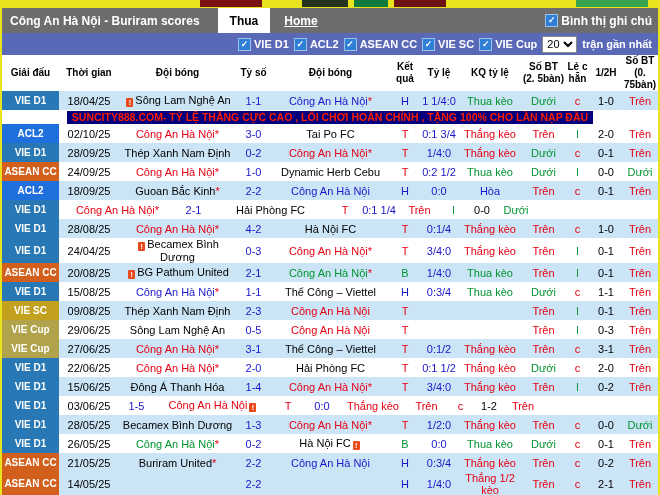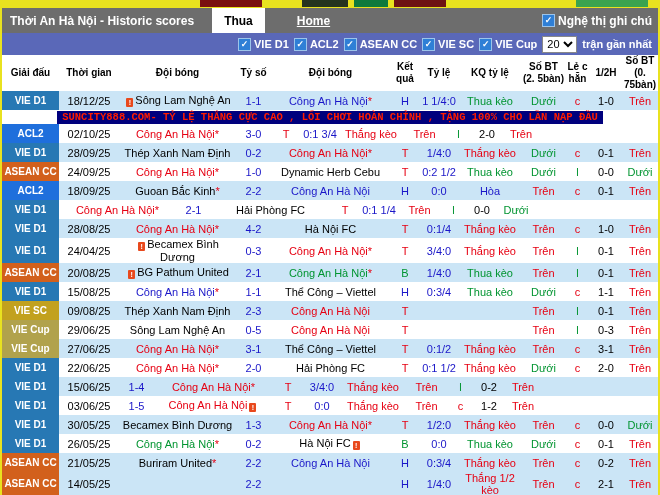--- a/index.html
+++ b/index.html
@@ -13,21 +13,21 @@
   .adstrip .f2{position:absolute;left:300px;top:0;width:46px;height:7px;background:#24331f;}
   .adstrip .f3{position:absolute;left:352px;top:0;width:34px;height:7px;background:#0f7a3c;}
   .adstrip .f4{position:absolute;left:392px;top:0;width:52px;height:7px;background:#6e1212;}
   .adstrip .f5{position:absolute;left:574px;top:0;width:72px;height:7px;background:#3aa34f;}
   
   .titlebar{height:25px;background:#6d6d6d;display:flex;align-items:center;color:#fff;
             font-size:12px;font-weight:bold;flex:0 0 auto;}
   .titlebar .ttl{margin-left:8px;}
   .tab-total{background:#fff;color:#000;height:25px;display:flex;align-items:center;
              padding:0 12px;margin-left:18px;cursor:pointer;}
-  .tab-home{margin-left:32px;text-decoration:underline;cursor:pointer;}
+  .tab-home{margin-left:14px;text-decoration:underline;cursor:pointer;}
   .tb-right{margin-left:auto;display:flex;align-items:center;margin-right:6px;gap:3px;}
   .cbx{width:11px;height:11px;background:#2f7fd6;border:1px solid #9cc4ea;color:#fff;
        font-size:9px;line-height:11px;text-align:center;display:inline-block;cursor:pointer;}
   
   .filterbar{height:22px;background:#5a68b8;display:flex;align-items:center;justify-content:flex-end;
              color:#fff;font-size:11px;font-weight:bold;gap:5px;padding-right:6px;flex:0 0 auto;}
   .filteritem{display:flex;align-items:center;gap:3px;}
   .cntsel{font-size:11px;height:17px;border:1px solid #888;background:#fff;color:#000;}
   
   .thead{display:flex;background:#fff;color:#000;font-size:10px;font-weight:bold;
@@ -40,46 +40,46 @@
   
   #rows{display:flex;flex-direction:column;flex:1 1 auto;}
   .mrow{display:flex;align-items:stretch;min-height:19px;font-size:11px;flex:1 1 auto;}
   .mrow .cell{align-self:stretch;}
   .badge{color:#fff;font-weight:bold;font-size:10px;}
   .score,.odds{color:#1a16c8;}
   .star{color:#e60012;}
   .rcard{display:inline-block;width:7px;height:9px;background:#e8491d;border-radius:1px;
          color:#fff;font-size:7px;line-height:9px;text-align:center;vertical-align:-1px;
          font-weight:bold;margin:0 2px;}
-  .bannerrow{min-height:14px;display:flex;align-items:center;justify-content:center;background:#fff;flex:0 0 auto;font-family:Liberation Mono, monospace;}
+  .bannerrow{min-height:14px;display:flex;align-items:center;justify-content:center;background:#fff;flex:0 0 auto;}
   .bannerbox{background:#00007d;color:#ff1c00;font-weight:bold;font-size:10.5px;
              padding:0 5px;line-height:13px;cursor:pointer;white-space:nowrap;}
   .noterow{min-height:13px;display:flex;align-items:center;justify-content:center;background:#fff;
            font-size:10px;color:#000;flex:0 0 auto;}
 </style>
 </head>
 <body>
 
 <div class="frame">
 
   <div class="adstrip">
     <div class="f1"></div>
     <div class="f2"></div>
     <div class="f3"></div>
     <div class="f4"></div>
     <div class="f5"></div>
   </div>
 
   <div class="titlebar">
-    <span class="ttl">Thời An Hà Nội - Historic scores</span>
+    <span class="ttl">Công An Hà Nội - Buriram scores</span>
     <span class="tab-total">Thua</span>
     <span class="tab-home">Home</span>
     <span class="tb-right">
       <span class="cbx">✓</span>
-      <span>Nghệ thị ghi chú</span>
+      <span>Bình thị ghi chú</span>
     </span>
   </div>
 
   <div class="filterbar">
     <span id="filters" style="display: inline-flex; gap: 5px;">
         <span class="filteritem">
           <span class="cbx">✓</span>
           <span>VIE D1</span>
         </span>
         <span class="filteritem">
@@ -114,21 +114,21 @@
       <div class="cell c7">KQ tỷ lệ</div>
       <div class="cell c8">Số BT (2. 5bàn)</div>
       <div class="cell c9">Lẻ c hẵn</div>
       <div class="cell c10">1/2H</div>
       <div class="cell c11">Số BT (0. 75bàn)</div>
     </div>
 
   <div id="rows">
       <div class="mrow" style="background: rgb(203, 229, 246);">
         <div class="cell c0 badge" style="background: rgb(39, 120, 180);">VIE D1</div>
-        <div class="cell c1">18/12/25</div>
+        <div class="cell c1">18/04/25</div>
         <div class="cell c2" style="color: rgb(0, 0, 0);">
           <span><span class="rcard">!</span><span>Sông Lam Nghệ An</span></span>
         </div>
         <div class="cell c3 score">1-1</div>
         <div class="cell c4" style="color: rgb(26, 22, 200);">
           <span><span>Công An Hà Nội</span><span class="star">*</span></span>
         </div>
         <div class="cell c5" style="color: rgb(26, 22, 200);">H</div>
         <div class="cell c6 odds">1 1/4:0</div>
         <div class="cell c7" style="color: rgb(0, 148, 48);">Thua kèo</div>
@@ -140,20 +140,23 @@
       <div class="bannerrow">
         <span class="bannerbox">SUNCITY888.COM- TỶ LỆ THẮNG CỰC CAO , LỐI CHƠI HOÀN CHỈNH , TẶNG 100% CHO LẦN NẠP ĐẦU</span>
       </div>
       <div class="mrow" style="background: rgb(255, 255, 255);">
         <div class="cell c0 badge" style="background: rgb(31, 111, 220);">ACL2</div>
         <div class="cell c1">02/10/25</div>
         <div class="cell c2" style="color: rgb(230, 0, 18);">
           <span><span>Công An Hà Nội</span><span class="star">*</span></span>
         </div>
         <div class="cell c3 score">3-0</div>
+        <div class="cell c4" style="color: rgb(0, 0, 0);">
+          <span><span>Tai Po FC</span></span>
+        </div>
         <div class="cell c5" style="color: rgb(230, 0, 18);">T</div>
         <div class="cell c6 odds">0:1 3/4</div>
         <div class="cell c7" style="color: rgb(230, 0, 18);">Thắng kèo</div>
         <div class="cell c8" style="color: rgb(230, 0, 18);">Trên</div>
         <div class="cell c9" style="color: rgb(0, 148, 48);">l</div>
         <div class="cell c10">2-0</div>
         <div class="cell c11" style="color: rgb(230, 0, 18);">Trên</div>
       </div>
       <div class="mrow" style="background: rgb(203, 229, 246);">
         <div class="cell c0 badge" style="background: rgb(39, 120, 180);">VIE D1</div>
@@ -365,20 +368,23 @@
         <div class="cell c6 odds">0:1 1/2</div>
         <div class="cell c7" style="color: rgb(230, 0, 18);">Thắng kèo</div>
         <div class="cell c8" style="color: rgb(0, 148, 48);">Dưới</div>
         <div class="cell c9" style="color: rgb(230, 0, 18);">c</div>
         <div class="cell c10">2-0</div>
         <div class="cell c11" style="color: rgb(230, 0, 18);">Trên</div>
       </div>
       <div class="mrow" style="background: rgb(203, 229, 246);">
         <div class="cell c0 badge" style="background: rgb(39, 120, 180);">VIE D1</div>
         <div class="cell c1">15/06/25</div>
+        <div class="cell c2" style="color: rgb(0, 0, 0);">
+          <span><span>Đông Á Thanh Hóa</span></span>
+        </div>
         <div class="cell c3 score">1-4</div>
         <div class="cell c4" style="color: rgb(230, 0, 18);">
           <span><span>Công An Hà Nội</span><span class="star">*</span></span>
         </div>
         <div class="cell c5" style="color: rgb(230, 0, 18);">T</div>
         <div class="cell c6 odds">3/4:0</div>
         <div class="cell c7" style="color: rgb(230, 0, 18);">Thắng kèo</div>
         <div class="cell c8" style="color: rgb(230, 0, 18);">Trên</div>
         <div class="cell c9" style="color: rgb(0, 148, 48);">l</div>
         <div class="cell c10">0-2</div>
@@ -394,21 +400,21 @@
         <div class="cell c5" style="color: rgb(230, 0, 18);">T</div>
         <div class="cell c6 odds">0:0</div>
         <div class="cell c7" style="color: rgb(230, 0, 18);">Thắng kèo</div>
         <div class="cell c8" style="color: rgb(230, 0, 18);">Trên</div>
         <div class="cell c9" style="color: rgb(230, 0, 18);">c</div>
         <div class="cell c10">1-2</div>
         <div class="cell c11" style="color: rgb(230, 0, 18);">Trên</div>
       </div>
       <div class="mrow" style="background: rgb(203, 229, 246);">
         <div class="cell c0 badge" style="background: rgb(39, 120, 180);">VIE D1</div>
-        <div class="cell c1">30/05/25</div>
+        <div class="cell c1">28/05/25</div>
         <div class="cell c2" style="color: rgb(0, 0, 0);">
           <span><span>Becamex Bình Dương</span></span>
         </div>
         <div class="cell c3 score">1-3</div>
         <div class="cell c4" style="color: rgb(230, 0, 18);">
           <span><span>Công An Hà Nội</span><span class="star">*</span></span>
         </div>
         <div class="cell c5" style="color: rgb(230, 0, 18);">T</div>
         <div class="cell c6 odds">1/2:0</div>
         <div class="cell c7" style="color: rgb(230, 0, 18);">Thắng kèo</div>

